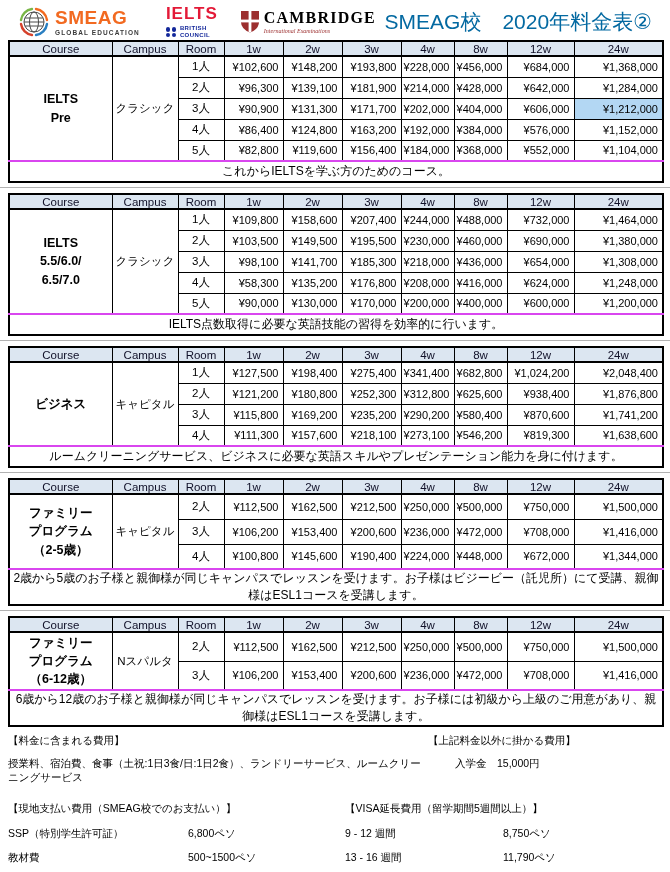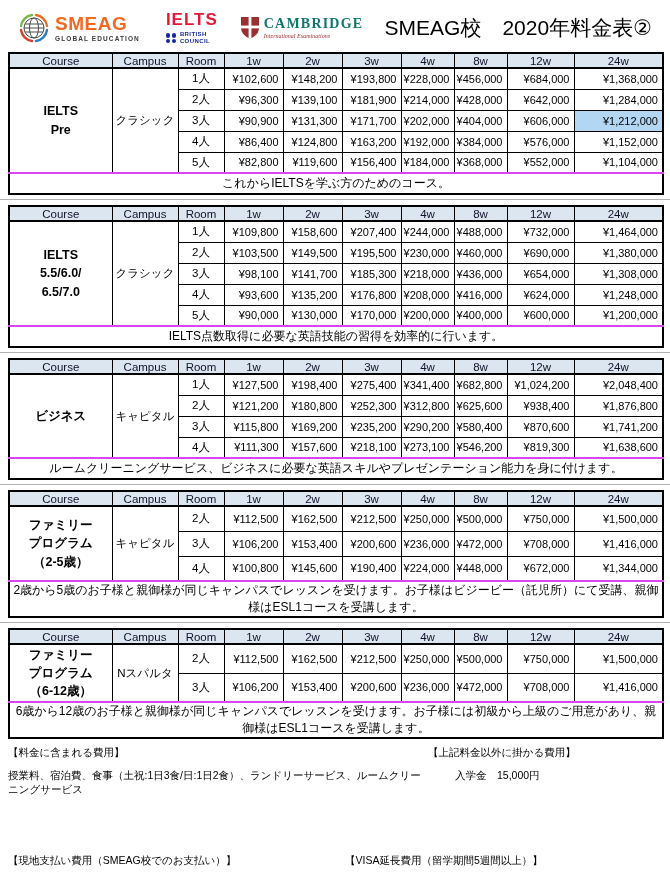--- a/index.html
+++ b/index.html
@@ -5,36 +5,36 @@
   * { box-sizing: border-box; margin: 0; padding: 0; }
   html, body { background: #fff; }
   body {
     width: 670px; height: 872px; overflow: hidden;
     font-family: "Liberation Sans", "DejaVu Sans", sans-serif;
     color: #000;
   }
   .page { padding: 0 8px; }
 
   
-  .hdr { display: flex; align-items: center; height: 52px; padding: 4px 4px 0 8px; }
+  .hdr { display: flex; align-items: center; height: 40px; padding: 4px 4px 0 8px; }
   .logo { display: flex; align-items: center; }
   .smeag-text { margin-left: 3px; }
   .smeag-name { font-size: 19px; font-weight: bold; letter-spacing: .5px; color: var(--smeag-orange); line-height: 1; }
   .smeag-sub { font-size: 6.5px; font-weight: bold; color: #3a3a3a; letter-spacing: 1.1px; margin-top: 2px; }
   .ielts { margin-left: 26px; flex-direction: column; align-items: flex-start; }
   .ielts-name { font-size: 17px; font-weight: bold; color: var(--ielts-red); line-height: 1; letter-spacing: 1px; }
   .bc-row { display: flex; align-items: center; margin-top: 3px; }
   .bc-dots { display: grid; grid-template-columns: 5px 5px; grid-gap: 1px; margin-right: 3px; }
   .bc-dots i { width: 4.5px; height: 4.5px; border-radius: 50%; background: var(--council-blue); }
   .bc-text div { font-size: 6px; font-weight: bold; color: var(--council-blue); line-height: 1.15; letter-spacing: .4px; }
   .cambridge { margin-left: 22px; }
   .cam-text { margin-left: 4px; }
-  .cam-name { font-family: "Liberation Serif", serif; font-size: 14px; font-weight: bold; color: #0f766e; letter-spacing: 1.2px; line-height: 1; }
+  .cam-name { font-family: "Liberation Serif", serif; font-size: 16px; font-weight: bold; color: #000000; letter-spacing: 1.2px; line-height: 1; }
   .cam-sub { font-family: "Liberation Serif", serif; font-style: italic; font-size: 6px; color: var(--cambridge-red); margin-top: 2px; }
-  .page-title { margin-left: auto; font-size: 21px; color: #000000; padding-right: 6px; white-space: nowrap; }
+  .page-title { margin-left: auto; font-size: 21px; color: #0369a1; padding-right: 6px; white-space: nowrap; }
 
   
   table.price { border-collapse: collapse; table-layout: fixed; width: 654px; border: 2px solid #000; }
   table.price th {
     background: var(--table-header-bg);
     border: 1px solid #000; border-bottom: 2px solid #000;
     font-size: 11.5px; font-weight: 400; height: 15px; color: #101028;
   }
   table.price td { border: 1px solid #000; font-size: 11px; }
   table.price td.course { font-weight: bold; font-size: 12.5px; text-align: center; line-height: 1.45; }
@@ -53,21 +53,21 @@
   .fees-top .colL { width: 420px; }
   .fees-top .colR { flex: 1; }
   .fee-title { font-size: 10.5px; margin-bottom: 9px; }
   .fees-bottom { display: flex; margin-top: 17px; font-size: 10.5px; }
   .fees-bottom .colL { width: 337px; }
   .fees-bottom .colR { flex: 1; }
   .fee-row { display: flex; align-items: center; height: 24px; white-space: nowrap; gap: 48px; }
   .local .fee-label { min-width: 132px; padding-right: 6px; }
   .visa .fee-label { min-width: 110px; }
   .fee-extra { margin-left: 14px; }
-  .fees-bottom .fee-title { margin-bottom: 6px; margin-top: 40px; }
+  .fees-bottom .fee-title { margin-bottom: 6px; }
 </style>
 </head>
 <body>
 
 <div class="page">
 
   <div class="hdr">
     <div class="logo">
       <svg width="36" height="36" viewBox="0 0 36 36">
         <g stroke="#4a4a4a" stroke-width="1" fill="none">
@@ -280,21 +280,21 @@
             <td class="price">¥98,100</td>
             <td class="price">¥141,700</td>
             <td class="price">¥185,300</td>
             <td class="price">¥218,000</td>
             <td class="price">¥436,000</td>
             <td class="price">¥654,000</td>
             <td class="price">¥1,308,000</td>
           </tr>
           <tr>
             <td class="room">4人</td>
-            <td class="price">¥93,600</td>
+            <td class="price">¥58,300</td>
             <td class="price">¥135,200</td>
             <td class="price">¥176,800</td>
             <td class="price">¥208,000</td>
             <td class="price">¥416,000</td>
             <td class="price">¥624,000</td>
             <td class="price">¥1,248,000</td>
           </tr>
           <tr>
             <td class="room">5人</td>
             <td class="price">¥90,000</td>

